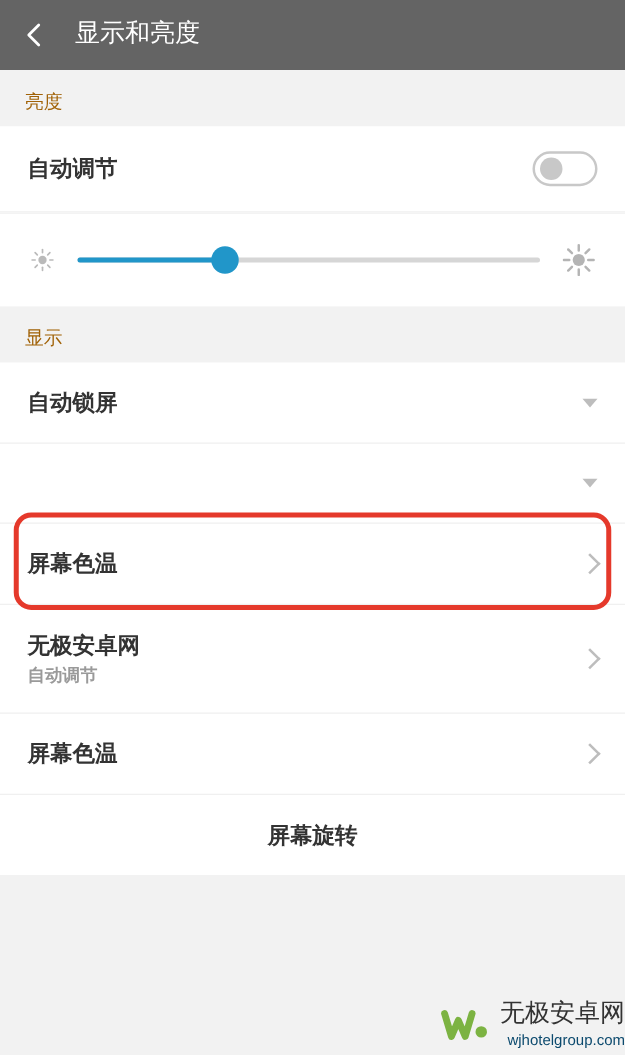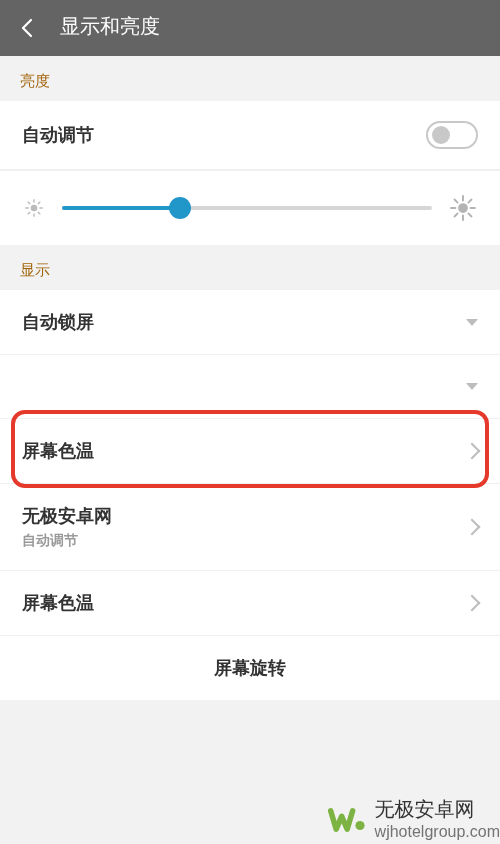--- a/index.html
+++ b/index.html
@@ -24,21 +24,21 @@
 .slider-fill { position: absolute; left: 0; top: 0; height: 100%; width: 32%; background: #2196c9; border-radius: 2px; }
 .slider-thumb { position: absolute; top: 50%; left: 32%; transform: translate(-50%, -50%); width: 22px; height: 22px; background: #2196c9; border-radius: 50%; }
 .dropdown-icon { width: 0; height: 0; border-left: 6px solid transparent; border-right: 6px solid transparent; border-top: 7px solid #bdbdbd; }
 .chevron-icon { width: 12px; height: 12px; border-top: 2px solid #bdbdbd; border-right: 2px solid #bdbdbd; transform: rotate(45deg); }
 .row.highlighted { position: relative; }
 .highlight-layer { position: absolute; left: 11px; right: 11px; top: 410px; height: 78px; border: 4px solid #e5392b; border-radius: 14px; pointer-events: none; }
 .watermark { position: absolute; bottom: 0; right: 0; display: flex; align-items: center; padding: 2px 0 2px 4px; }
 .wm-logo { width: 44px; height: 44px; display: flex; align-items: center; justify-content: center; }
 .wm-text { margin-left: 4px; }
 .wm-cn { font-size: 20px; color: #333; font-weight: 500; line-height: 1; margin-bottom: 4px; }
-.wm-url { font-size: 16px; color: #737373; }
+.wm-url { font-size: 12px; color: #0c4a6e; text-align: right; }
 </style>
 </head>
 <body>
 
 <div class="header">
   <span class="back-icon">
     <svg viewBox="0 0 24 24" fill="none">
         <path d="M15 4 L7 12 L15 20" stroke="#fff" stroke-width="2.2" stroke-linecap="round" stroke-linejoin="round"></path>
       </svg>
   </span>

